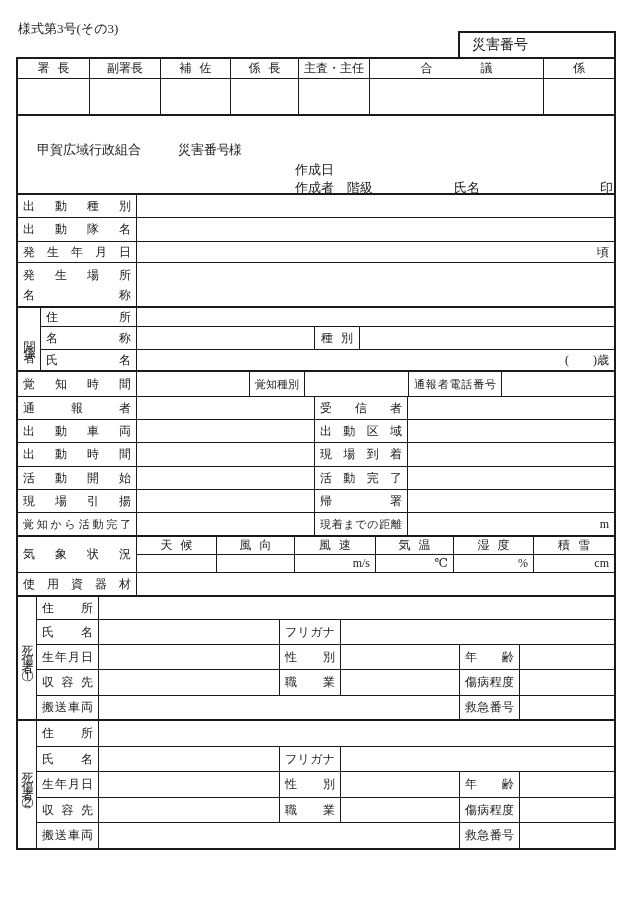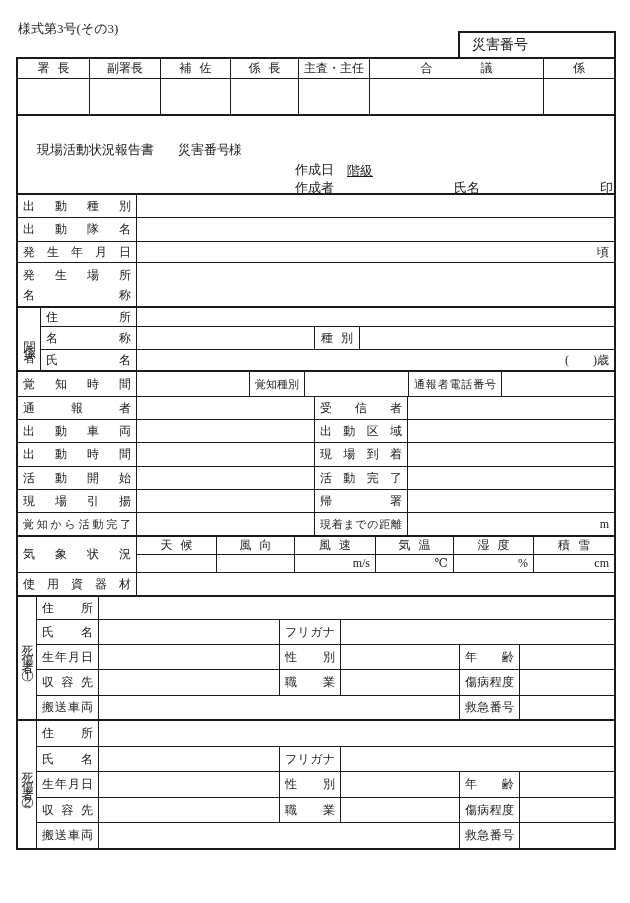--- a/index.html
+++ b/index.html
@@ -109,27 +109,27 @@
       <div class="cell w72"></div>
       <div class="cell w71"></div>
       <div class="cell w70"></div>
       <div class="cell w68"></div>
       <div class="cell w71"></div>
       <div class="cell w174"></div>
       <div class="cell last"></div>
     </div>
 
     <div class="title-block h79">
-      <div class="abs" style="left:19px;top:25px;">現場活動状況報告書</div>
+      <div class="abs" style="left:19px;top:25px;">甲賀広域行政組合</div>
       <div class="abs" style="left:160px;top:25px;">災害番号</div>
       <div class="abs" style="left:211px;top:25px;">様</div>
       <div class="abs" style="left:277px;top:45px;">作成日</div>
       <div class="abs gapbox" style="left:325px;top:45px;"></div>
       <div class="abs" style="left:277px;top:63px;">作成者</div>
-      <div class="abs" style="left:329px;top:46px;text-decoration:underline;">階級</div>
+      <div class="abs" style="left:329px;top:63px;text-decoration:underline;">階級</div>
       <div class="abs" style="left:436px;top:63px;">氏名</div>
       <div class="abs" style="left:582px;top:63px;">印</div>
     </div>
 
     <div class="row h23">
       <div class="cell w119">
           <span class="spread">
             <span>出</span>
             <span>動</span>
             <span>種</span>

